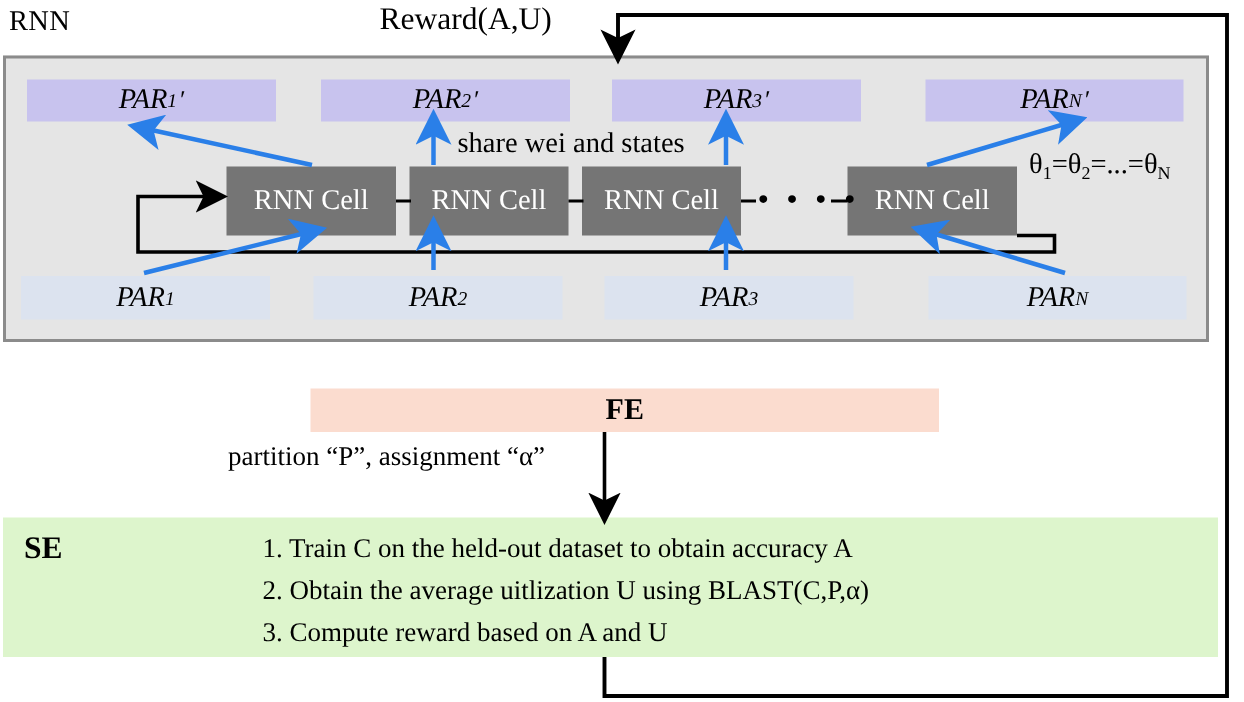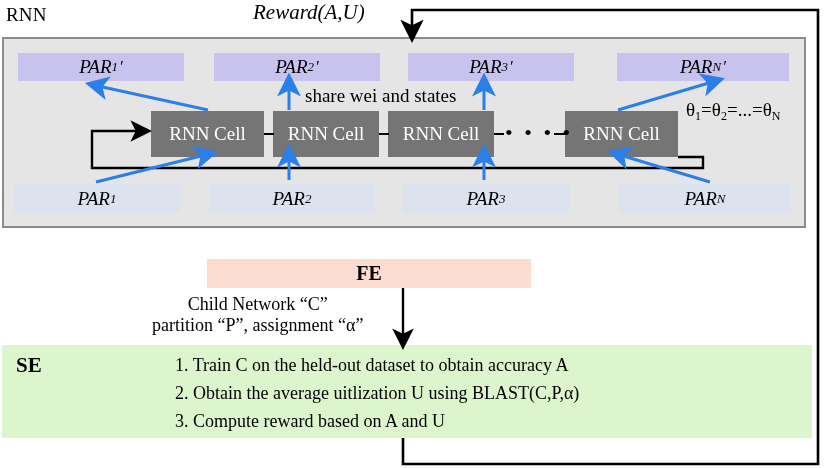--- a/index.html
+++ b/index.html
@@ -24,21 +24,20 @@
   
   #rnn-label {
     left: 6px; top: 4px;
     font-size: 19px;
     color: #000;
     letter-spacing: 0.2px;
   }
   #reward-label {
     left: 253px; top: 0px;
     font-size: 21px;
-    font-style: italic;
     color: #000;
     white-space: nowrap;
   }
 
   
   #rnn-container {
     left: 2px; top: 37px;
     width: 804px; height: 191px;
     background: #e5e5e5;
     border: 2px solid #8b8b8b;
@@ -116,21 +115,21 @@
     font-size: 19px;
     color: #000;
     white-space: nowrap;
     margin-left: 10px;
   }
   #theta-eq .sub { font-size: 12px; vertical-align: -4px; }
 
   
   #fe-box {
     left: 207px; top: 259px;
-    width: 324px; height: 29px;
+    width: 419px; height: 29px;
     background: #fbdccf;
     display: flex;
     align-items: center;
     justify-content: center;
     font-weight: bold;
     font-size: 20px;
     color: #000;
   }
 
   
@@ -229,21 +228,20 @@
   <div class="abs cell-link" style="left:494px; width:10px;"></div>
   <div class="abs dots" style="left:505px;">• • • •</div>
   <div class="abs cell-link" style="left:554px; width:11px;"></div>
 
   <div class="abs" id="share-label">share wei and states</div>
 
   <div class="abs" id="theta-eq"><span>θ</span><span class="sub">1</span><span>=</span><span>θ</span><span class="sub">2</span><span>=...=</span><span>θ</span><span class="sub">N</span></div>
 
   <div class="abs" id="fe-box">FE</div>
   <div class="abs" id="fe-annotation">
-    <div>Child Network “C”</div>
     <div>partition “P”, assignment “α”</div>
   </div>
 
   <div class="abs" id="se-box"></div>
   <div class="abs" id="se-title">SE</div>
   <div class="abs" id="se-steps">
     <div>1. Train C on the held-out dataset to obtain accuracy A</div>
     <div>2. Obtain the average uitlization U using BLAST(C,P,α)</div>
     <div>3. Compute reward based on A and U</div>
   </div>

